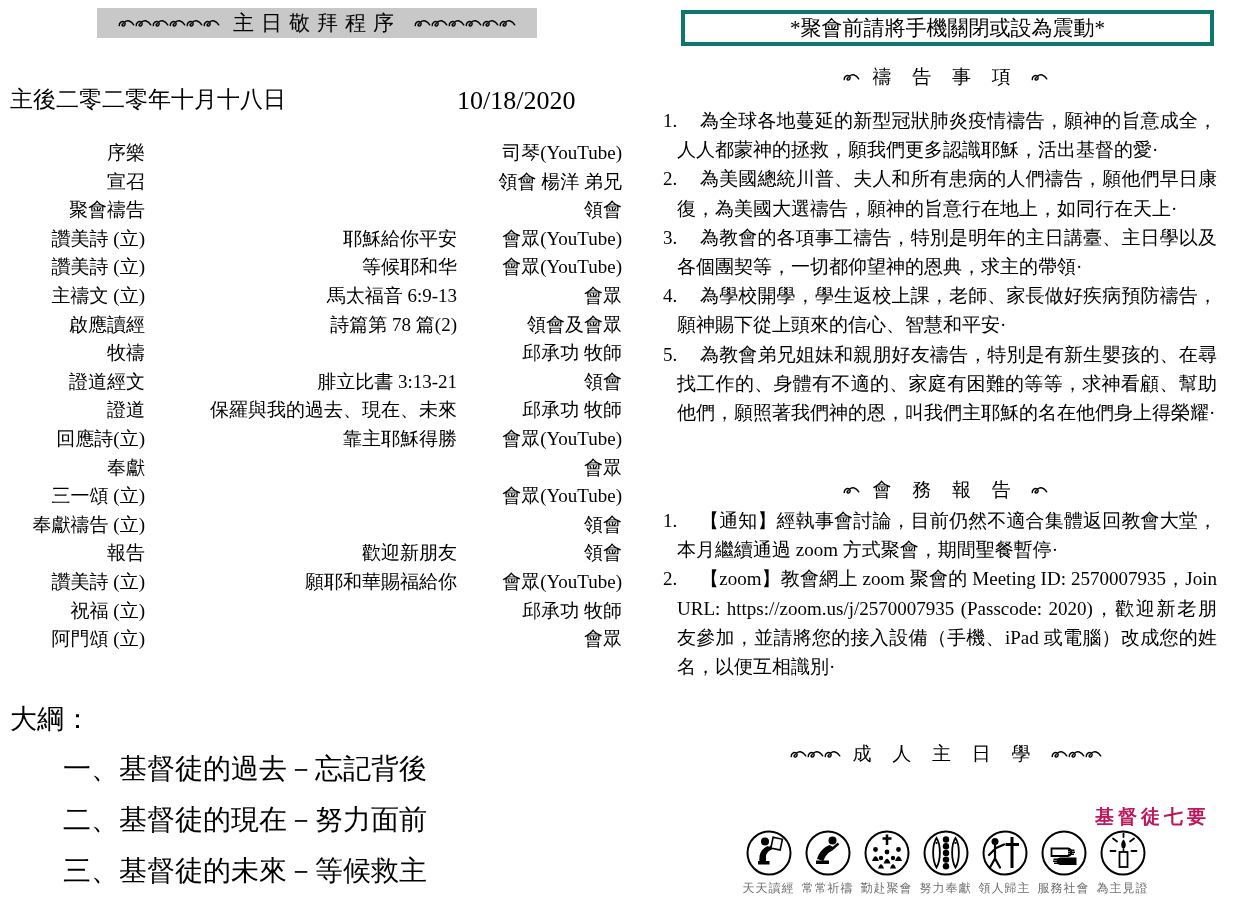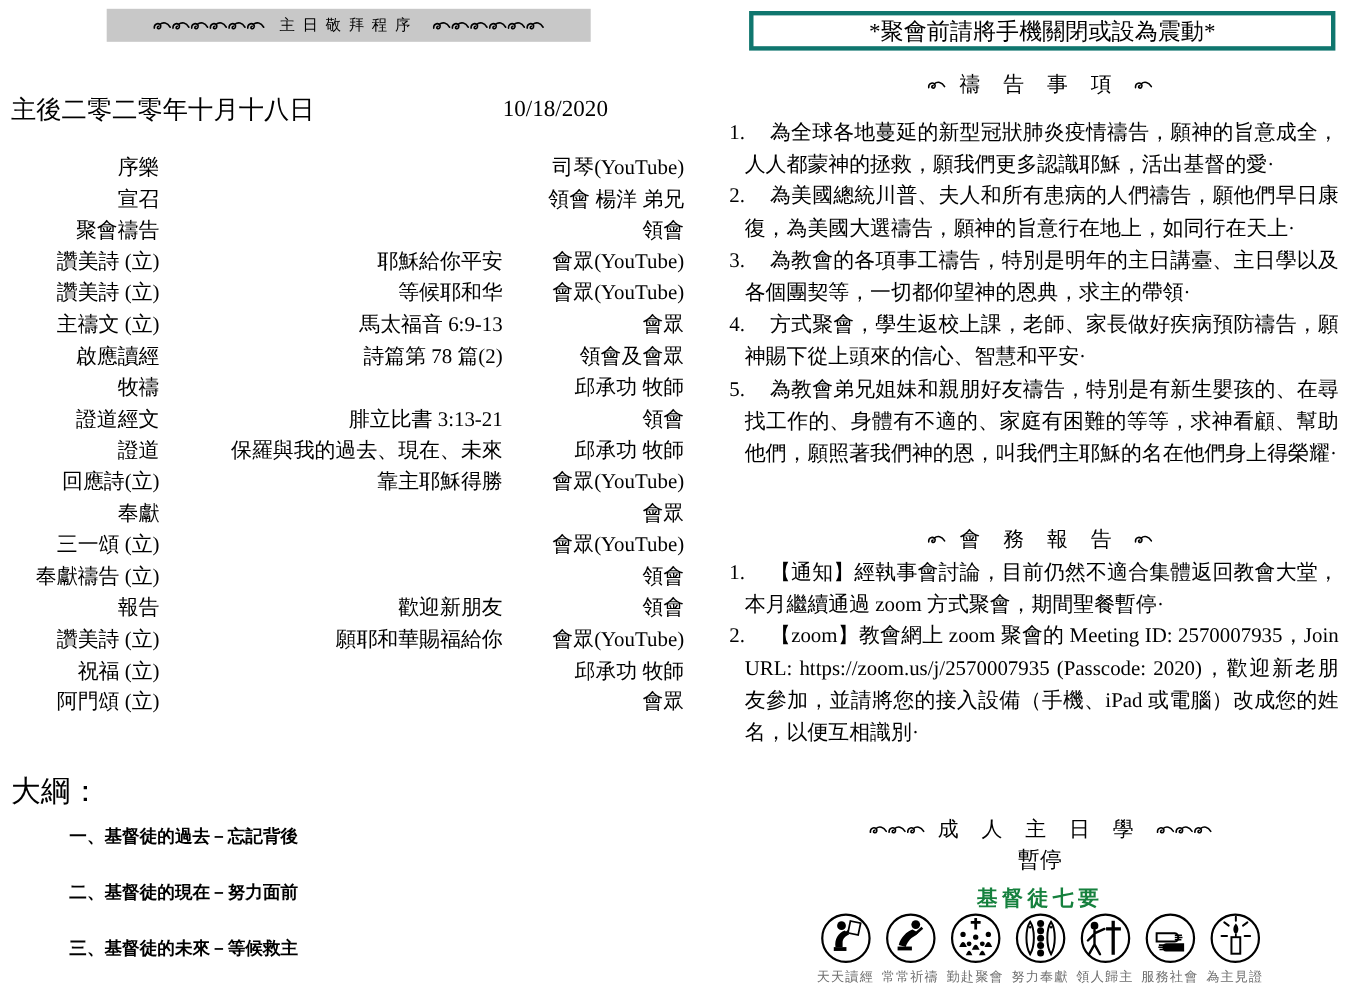--- a/index.html
+++ b/index.html
@@ -7,51 +7,51 @@
     position:relative; width:1245px; height:913px; background:#ffffff;
     font-family:"Liberation Serif","DejaVu Serif",serif; color:#000;
     overflow:hidden;
   }
   
   .left-page { position:absolute; left:10px; top:0; width:612px; height:913px; }
   .title-bar {
     position:absolute; left:87px; top:8px; width:440px; height:30px;
     background:#c8c8c8; display:flex; align-items:center; justify-content:center; gap:13px;
   }
-  .title-text { font-size:14px; letter-spacing:7px; white-space:nowrap; }
+  .title-text { font-size:21px; letter-spacing:7px; white-space:nowrap; }
   .orn-chain { display:flex; align-items:center; }
   .orn { width:17px; height:11px; display:block; }
   .date-cn { position:absolute; left:0; top:84px; font-size:23px; }
-  .date-en { position:absolute; left:447px; top:86px; font-size:21px; }
+  .date-en { position:absolute; left:447px; top:86px; font-size:26px; }
   .program { position:absolute; left:0; top:139px; width:612px; font-size:19px;text-align:right; }
   .prow { display:grid; grid-template-columns:135px 312px 1fr; line-height:28.6px; white-space:nowrap; }
   .outline-title { position:absolute; left:0; top:701px; font-size:27px; }
-  .outline-item { position:absolute; left:53px; font-size:16px; white-space:nowrap;font-weight:bold; }
+  .outline-item { position:absolute; left:53px; font-size:28px; white-space:nowrap; }
   .oi-0 { top:750px; } .oi-1 { top:801px; } .oi-2 { top:852px; }
   
   .right-page { position:absolute; left:648px; top:0; width:592px; height:913px; }
   .notice-box {
     position:absolute; left:33px; top:10px; width:525px; height:28px;
     border:4px solid #0f766e; display:flex; align-items:center; justify-content:center;
     font-size:21px; white-space:nowrap;
   }
   .sec-heading {
     position:absolute; left:33px; width:529px;
     display:flex; align-items:center; justify-content:center; gap:12px;
   }
   .sec-heading .htext { font-size:19px; letter-spacing:8px; white-space:nowrap; }
   .h-prayer { top:64px; } .h-announce { top:477px; } .h-ss { top:741px; }
   .nlist { position:absolute; left:29px; width:540px; font-size:19px; line-height:29.2px; text-align:justify; }
   .l-prayer { top:106px; } .l-announce { top:506px; }
   .nitem { position:relative; text-indent:23px; overflow-wrap:anywhere; }
   .nitem .num { position:absolute; left:-14px; top:0; text-indent:0; }
   .ss-status { position:absolute; left:33px; top:768px; width:529px; text-align:center; font-size:20px; }
   .seven-title {
-    position:absolute; left:33px; top:804px; width:529px; text-align:center;
-    font-size:19px; letter-spacing:4px; color:#15803d; font-weight:bold;
+    position:absolute; left:33px; top:804px; width:529px; text-align:right;
+    font-size:19px; letter-spacing:4px; color:#be185d; font-weight:bold;
     font-family:"Liberation Sans","DejaVu Sans",sans-serif;
   }
   .icons-row { position:absolute; left:33px; top:829px; width:529px; display:flex; justify-content:center; gap:9px; }
   .essential { display:flex; flex-direction:column; align-items:center; width:50px; }
   .essential svg { width:48px; height:48px; display:block; }
   .ess-label {
     margin-top:3px; font-size:12px; color:#6e6e6e; letter-spacing:1px; white-space:nowrap;
     font-family:"Liberation Sans","DejaVu Sans",sans-serif;
   }
   .hidden-defs { position:absolute; width:0; height:0; overflow:hidden; }
@@ -294,21 +294,21 @@
       <span class="htext">禱 告 事 項</span>
       <svg class="orn">
           <use href="#fleuron"></use>
         </svg>
     </div>
 
     <div class="nlist l-prayer">
       <div class="nitem"><span class="num">1.</span><span class="txt">為全球各地蔓延的新型冠狀肺炎疫情禱告，願神的旨意成全，人人都蒙神的拯救，願我們更多認識耶穌，活出基督的愛·</span></div>
       <div class="nitem"><span class="num">2.</span><span class="txt">為美國總統川普、夫人和所有患病的人們禱告，願他們早日康復，為美國大選禱告，願神的旨意行在地上，如同行在天上·</span></div>
       <div class="nitem"><span class="num">3.</span><span class="txt">為教會的各項事工禱告，特別是明年的主日講臺、主日學以及各個團契等，一切都仰望神的恩典，求主的帶領·</span></div>
-      <div class="nitem"><span class="num">4.</span><span class="txt">方式聚會，學生返校上課，老師、家長做好疾病預防禱告，願神賜下從上頭來的信心、智慧和平安·</span></div>
+      <div class="nitem"><span class="num">4.</span><span class="txt">為學校開學，學生返校上課，老師、家長做好疾病預防禱告，願神賜下從上頭來的信心、智慧和平安·</span></div>
       <div class="nitem"><span class="num">5.</span><span class="txt">為教會弟兄姐妹和親朋好友禱告，特別是有新生嬰孩的、在尋找工作的、身體有不適的、家庭有困難的等等，求神看顧、幫助他們，願照著我們神的恩，叫我們主耶穌的名在他們身上得榮耀·</span></div>
     </div>
 
     <div class="sec-heading h-announce">
       <svg class="orn">
           <use href="#fleuron"></use>
         </svg>
       <span class="htext">會 務 報 告</span>
       <svg class="orn">
           <use href="#fleuron"></use>
@@ -339,21 +339,20 @@
           </svg>
           <svg class="orn">
             <use href="#fleuron"></use>
           </svg>
           <svg class="orn">
             <use href="#fleuron"></use>
           </svg>
       </span>
     </div>
 
-    <div class="ss-status">暫停</div>
 
     <div class="seven-title">基督徒七要</div>
 
     <div class="icons-row">
       <div class="essential">
         <svg>
             <use href="#icon-reading"></use>
           </svg>
         <div class="ess-label">天天讀經</div>
       </div>

